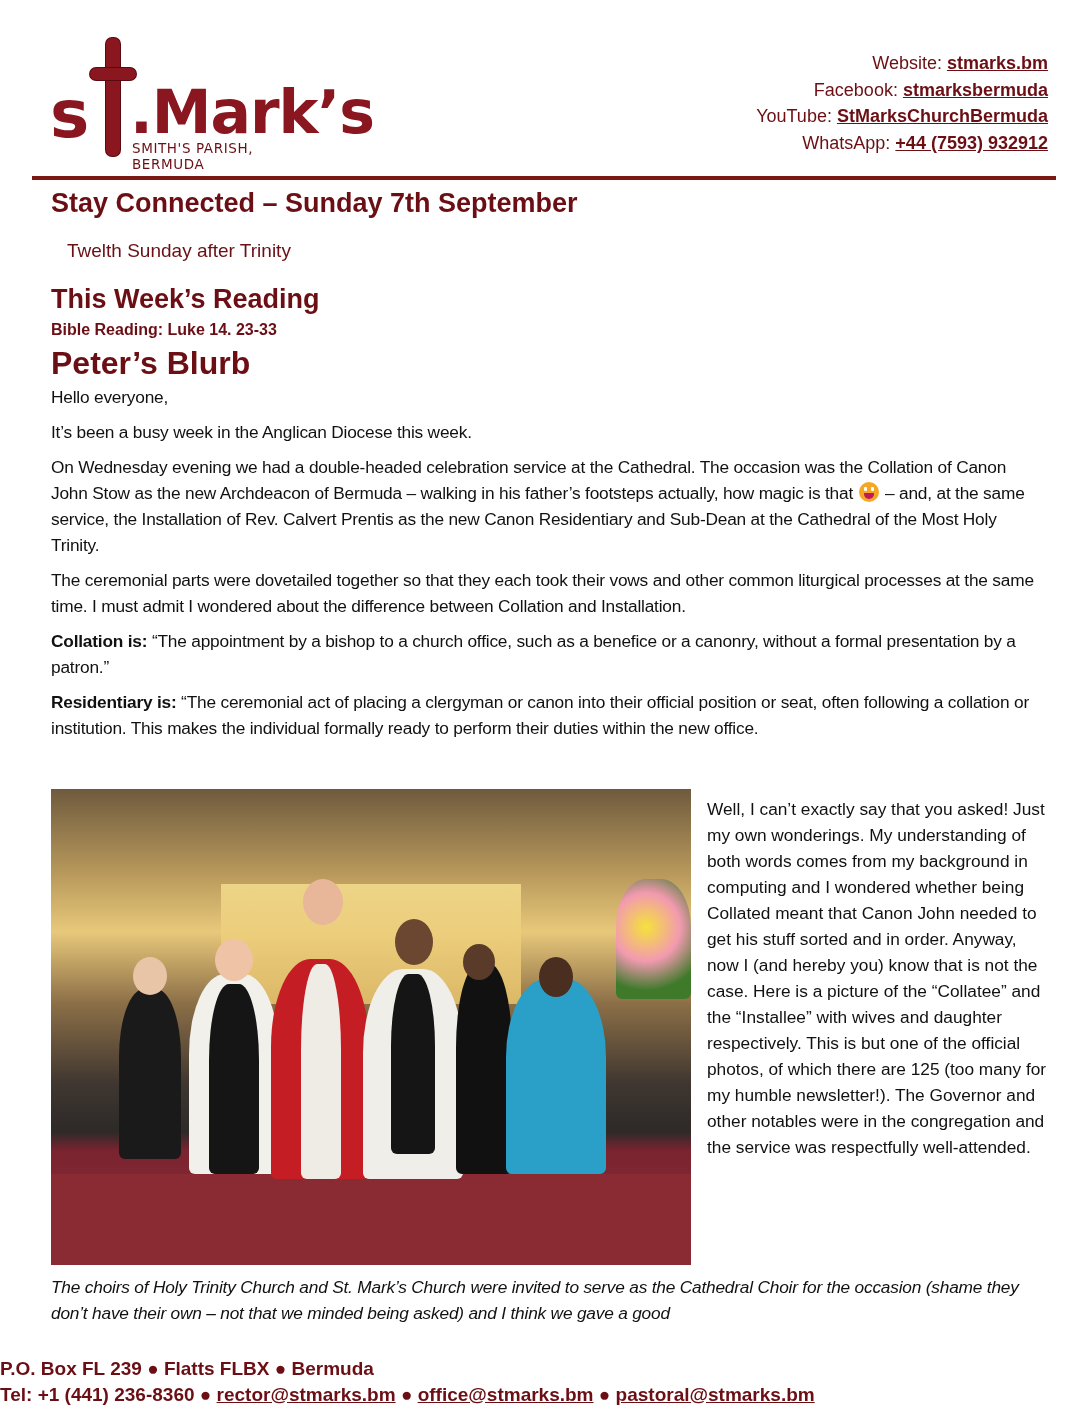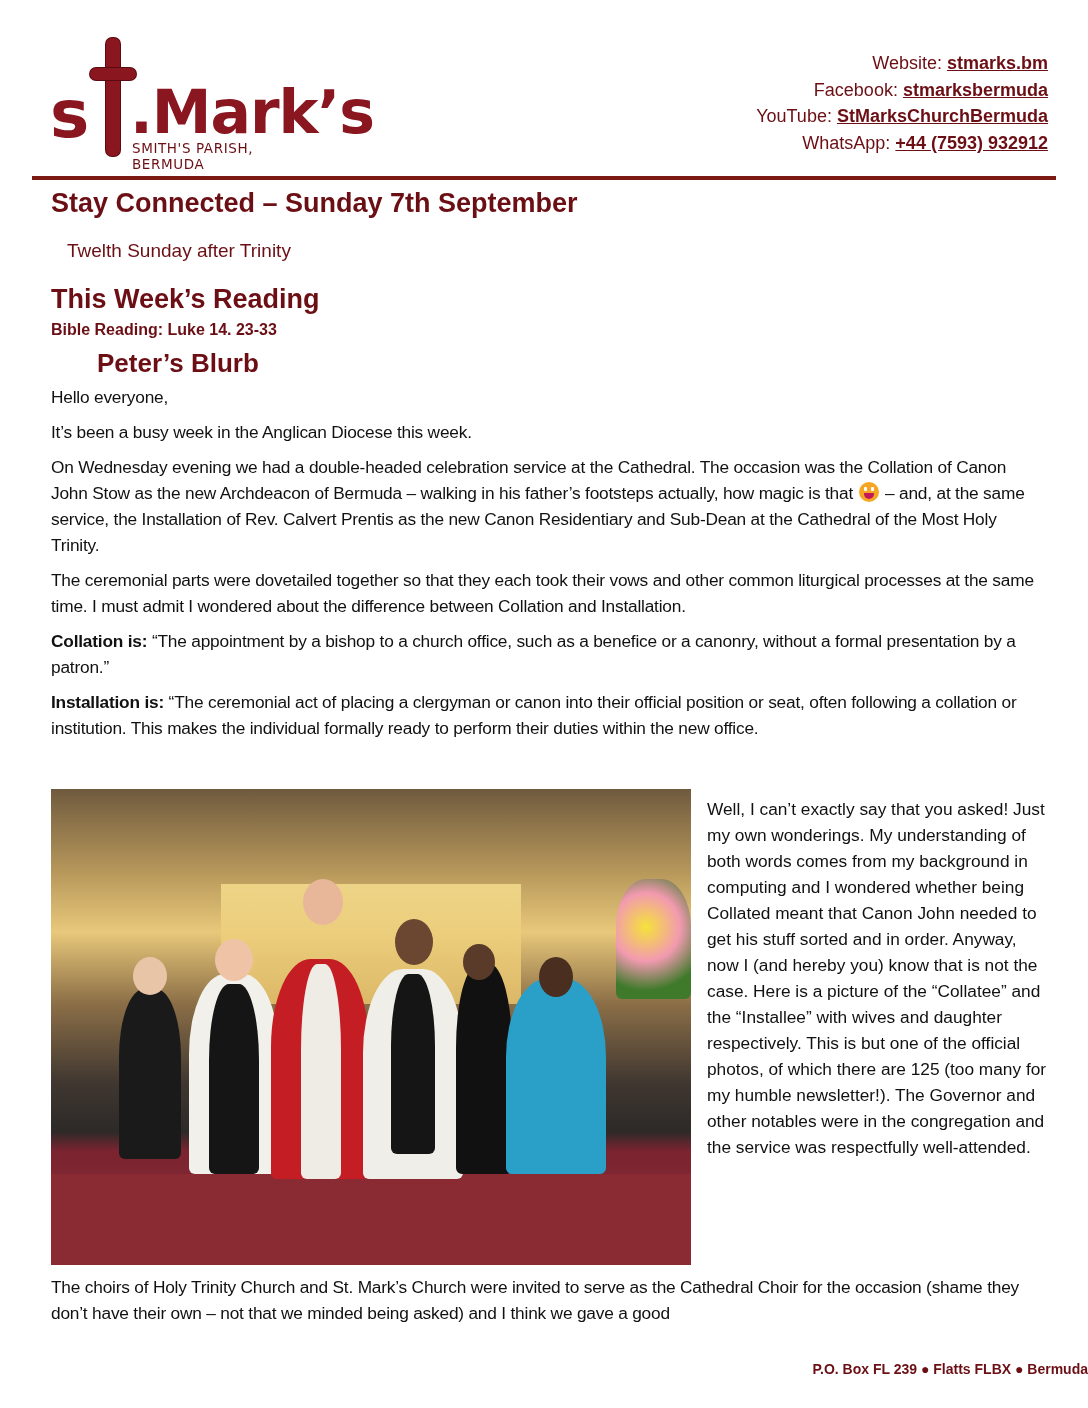--- a/index.html
+++ b/index.html
@@ -36,22 +36,22 @@
     border-radius:0 0 6px 6px; }
 
   .photo { position:absolute; left:51px; top:789px; width:640px; height:476px; overflow:hidden;
     background:linear-gradient(180deg,#6f5a3e 0%,#b99a5c 18%,#e8c87a 30%,#8c6f47 45%,#3f3630 62%,#2d2a28 72%,#7a2430 76%,#8f2c36 100%); }
   .photo .altar { position:absolute; left:170px; top:95px; width:300px; height:120px;
     background:linear-gradient(180deg,#f2d98a,#e4c06a); opacity:0.9; }
   .photo .floor { position:absolute; left:0; top:385px; width:100%; height:91px; background:#8a2a33; }
   .photo .person { position:absolute; border-radius:40% 40% 6px 6px; }
   .photo .head { position:absolute; border-radius:50%; }
   .side-text { position:absolute; left:707px; top:796px; width:340px; font-size:17.3px; line-height:26px; color:#111; }
-  .bottom-text { position:absolute; left:51px; top:1274px; width:1000px; font-size:17.3px; line-height:26px; color:#111; letter-spacing:-0.2px; }
-  .footer { position:absolute; left:0; top:1356px; width:1088px; text-align:right; font-size:14px; line-height:26px;
+  .bottom-text { position:absolute; left:51px; top:1274px; width:1000px; font-size:17.3px; line-height:26px; color:#111; letter-spacing:-0.2px;font-style:italic; }
+  .footer { position:absolute; left:0; top:1356px; width:1088px; text-align:left; font-size:19px; line-height:26px;
     color:#6b0f15; font-weight:bold; }
   .footer a { color:#6b0f15; text-decoration:underline; }
 </style>
 </head>
 <body>
 
 <div class="logo">
   <div class="logo-cross"></div>
   <div class="logo-crossbar"></div>
   <div class="logo-s">s</div>
@@ -78,32 +78,32 @@
   </div>
 </div>
 
 <div class="rule"></div>
 
 <div class="content">
   <h1 class="h-big">Stay Connected – Sunday 7th September</h1>
   <div class="h-sub">Twelth Sunday after Trinity</div>
   <h2 class="h-big">This Week’s Reading</h2>
   <div class="h-bold">Bible Reading: Luke 14. 23-33</div>
-  <h2 class="h-big" style="font-size:26px;line-height:42px;margin-left:46px;">Peter’s Blurb</h2>
+  <h2 class="h-big" style="font-size:32px;line-height:42px;">Peter’s Blurb</h2>
   <p class="p">Hello everyone,</p>
   <p class="p">It’s been a busy week in the Anglican Diocese this week.</p>
   <p class="p">
     <span>On Wednesday evening we had a double-headed celebration service at the Cathedral. The occasion was the Collation of Canon John Stow as the new Archdeacon of Bermuda – walking in his father’s footsteps actually, how magic is that</span><span class="emoji"></span><span>– and, at the same service, the Installation of Rev. Calvert Prentis as the new Canon Residentiary and Sub-Dean at the Cathedral of the Most Holy Trinity.</span>
   </p>
   <p class="p">The ceremonial parts were dovetailed together so that they each took their vows and other common liturgical processes at the same time. I must admit I wondered about the difference between Collation and Installation.</p>
   <p class="p" style="">
     <b>Collation is:</b><span> “The appointment by a bishop to a church office, such as a benefice or a canonry, without a formal presentation by a patron.”</span>
   </p>
   <p class="p">
-    <b>Installation is:</b><span> “The ceremonial act of placing a clergyman or canon into their official position or seat, often following a collation or institution. This makes the individual formally ready to perform their duties within the new office.</span>
+    <b>Residentiary is:</b><span> “The ceremonial act of placing a clergyman or canon into their official position or seat, often following a collation or institution. This makes the individual formally ready to perform their duties within the new office.</span>
   </p>
 </div>
 
 <div class="photo" title="Group photo of clergy and family in the Cathedral">
   <div class="altar"></div>
   <div class="floor"></div>
 
   <div class="person" style="left:68px;top:200px;width:62px;height:170px;background:#1a1a1a;"></div>
   <div class="head" style="left:82px;top:168px;width:34px;height:38px;background:#e9c5a8;"></div>
   <div class="person" style="left:138px;top:185px;width:90px;height:200px;background:#f2f0ea;"></div>
@@ -121,13 +121,21 @@
   <div class="head" style="left:488px;top:168px;width:34px;height:40px;background:#4a2e20;"></div>
   <div class="person" style="left:565px;top:90px;width:75px;height:120px;background:radial-gradient(circle at 40% 40%,#f5e23a 0%,#f29ab0 40%,#3f7a2a 75%);"></div>
 </div>
 
 <div class="side-text">Well, I can’t exactly say that you asked! Just my own wonderings. My understanding of both words comes from my background in computing and I wondered whether being Collated meant that Canon John needed to get his stuff sorted and in order. Anyway, now I (and hereby you) know that is not the case. Here is a picture of the “Collatee” and the “Installee” with wives and daughter respectively. This is but one of the official photos, of which there are 125 (too many for my humble newsletter!). The Governor and other notables were in the congregation and the service was respectfully well-attended.</div>
 
 <div class="bottom-text">The choirs of Holy Trinity Church and St. Mark’s Church were invited to serve as the Cathedral Choir for the occasion (shame they don’t have their own – not that we minded being asked) and I think we gave a good</div>
 
 <div class="footer">
   <div>P.O. Box FL 239 ● Flatts FLBX ● Bermuda</div>
+  <div>
+    <span>Tel: +1 (441) 236-8360 ●</span>
+    <a>rector@stmarks.bm</a>
+    <span>●</span>
+    <a>office@stmarks.bm</a>
+    <span>●</span>
+    <a>pastoral@stmarks.bm</a>
+  </div>
 </div>
 
 </body></html>

